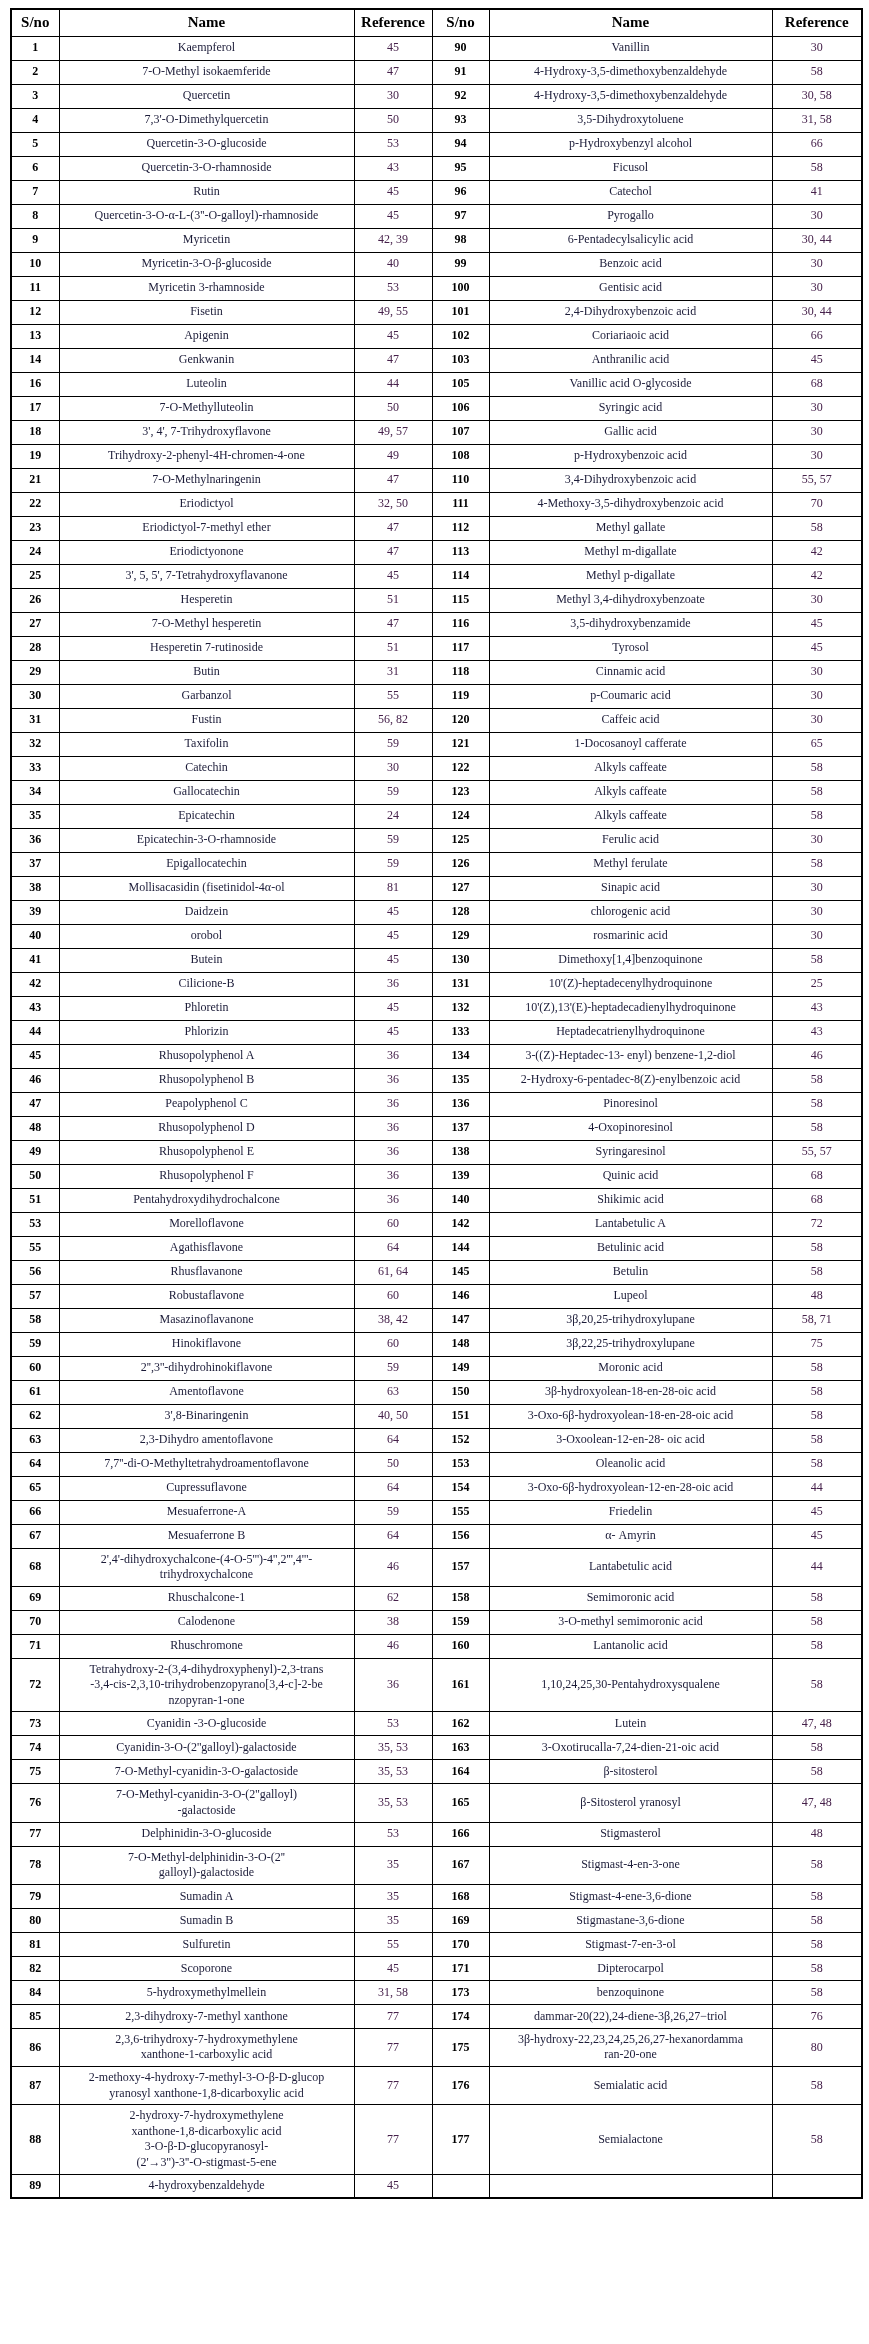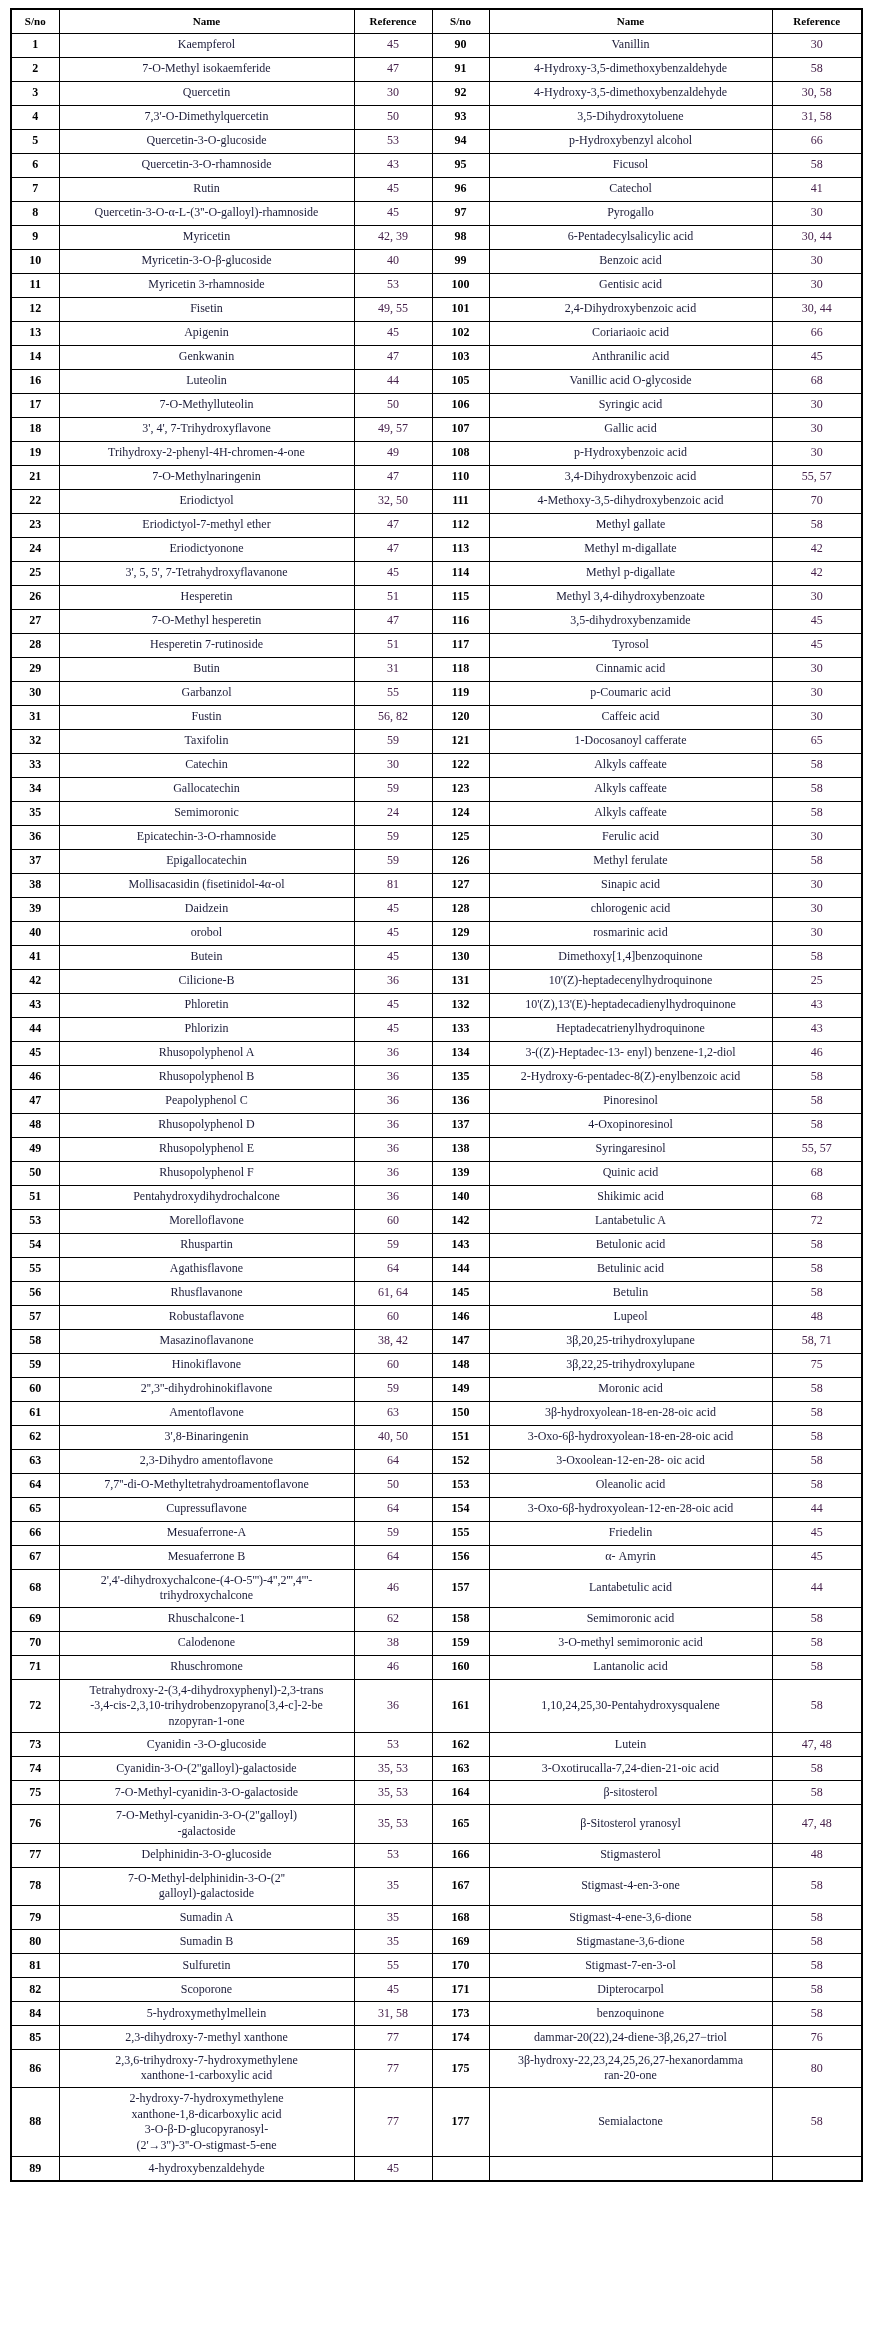--- a/index.html
+++ b/index.html
@@ -19,21 +19,21 @@
   }
   th,td{
     border:1px solid var(--grid);
     text-align:center;
     vertical-align:middle;
     padding:3px 2px;
     font-size:12px;
     line-height:1.3;
     overflow-wrap:break-word;
   }
-  th{font-weight:bold;font-size:11px;color:#000;}
+  th{font-weight:bold;font-size:15px;color:#000;}
   td.sno{font-weight:bold;color:var(--sno);}
   td.name{color:var(--name);white-space:pre-line;}
   td.ref{color:var(--ref);}
   tr{height:24px;}
 </style>
 </head>
 <body>
 
 <table class="compounds">
   <colgroup>
@@ -306,21 +306,21 @@
       <tr>
         <td class="sno">34</td>
         <td class="name">Gallocatechin</td>
         <td class="ref">59</td>
         <td class="sno">123</td>
         <td class="name">Alkyls caffeate</td>
         <td class="ref">58</td>
       </tr>
       <tr>
         <td class="sno">35</td>
-        <td class="name">Semimoronic</td>
+        <td class="name">Epicatechin</td>
         <td class="ref">24</td>
         <td class="sno">124</td>
         <td class="name">Alkyls caffeate</td>
         <td class="ref">58</td>
       </tr>
       <tr>
         <td class="sno">36</td>
         <td class="name">Epicatechin-3-O-rhamnoside</td>
         <td class="ref">59</td>
         <td class="sno">125</td>
@@ -447,28 +447,20 @@
         <td class="name">Shikimic acid</td>
         <td class="ref">68</td>
       </tr>
       <tr>
         <td class="sno">53</td>
         <td class="name">Morelloflavone</td>
         <td class="ref">60</td>
         <td class="sno">142</td>
         <td class="name">Lantabetulic A</td>
         <td class="ref">72</td>
-      </tr>
-      <tr>
-        <td class="sno">54</td>
-        <td class="name">Rhuspartin</td>
-        <td class="ref">59</td>
-        <td class="sno">143</td>
-        <td class="name">Betulonic acid</td>
-        <td class="ref">58</td>
       </tr>
       <tr>
         <td class="sno">55</td>
         <td class="name">Agathisflavone</td>
         <td class="ref">64</td>
         <td class="sno">144</td>
         <td class="name">Betulinic acid</td>
         <td class="ref">58</td>
       </tr>
       <tr>
@@ -712,20 +704,29 @@
         <td class="sno">86</td>
         <td class="name">2,3,6-trihydroxy-7-hydroxymethylene
 xanthone-1-carboxylic acid</td>
         <td class="ref">77</td>
         <td class="sno">175</td>
         <td class="name">3β-hydroxy-22,23,24,25,26,27-hexanordamma
 ran-20-one</td>
         <td class="ref">80</td>
       </tr>
       <tr>
+        <td class="sno">87</td>
+        <td class="name">2-methoxy-4-hydroxy-7-methyl-3-O-β-D-glucop
+yranosyl xanthone-1,8-dicarboxylic acid</td>
+        <td class="ref">77</td>
+        <td class="sno">176</td>
+        <td class="name">Semialatic acid</td>
+        <td class="ref">58</td>
+      </tr>
+      <tr>
         <td class="sno">88</td>
         <td class="name">2-hydroxy-7-hydroxymethylene
 xanthone-1,8-dicarboxylic acid
 3-O-β-D-glucopyranosyl-
 (2'→3'')-3''-O-stigmast-5-ene</td>
         <td class="ref">77</td>
         <td class="sno">177</td>
         <td class="name">Semialactone</td>
         <td class="ref">58</td>
       </tr>

